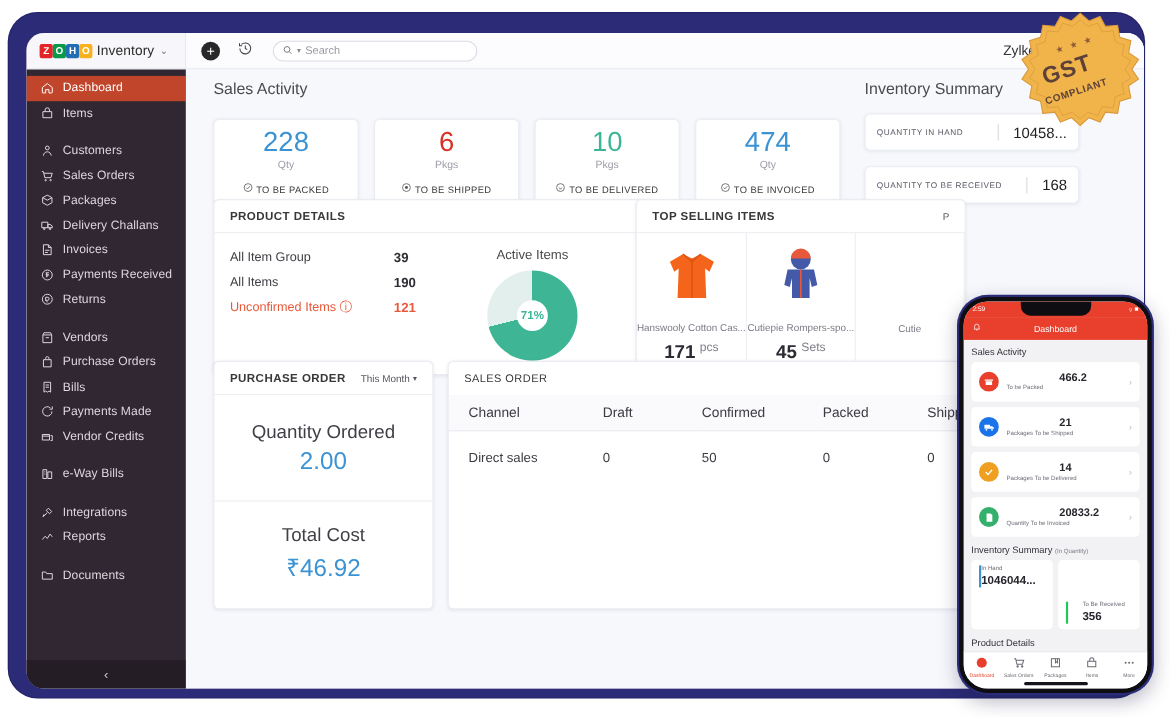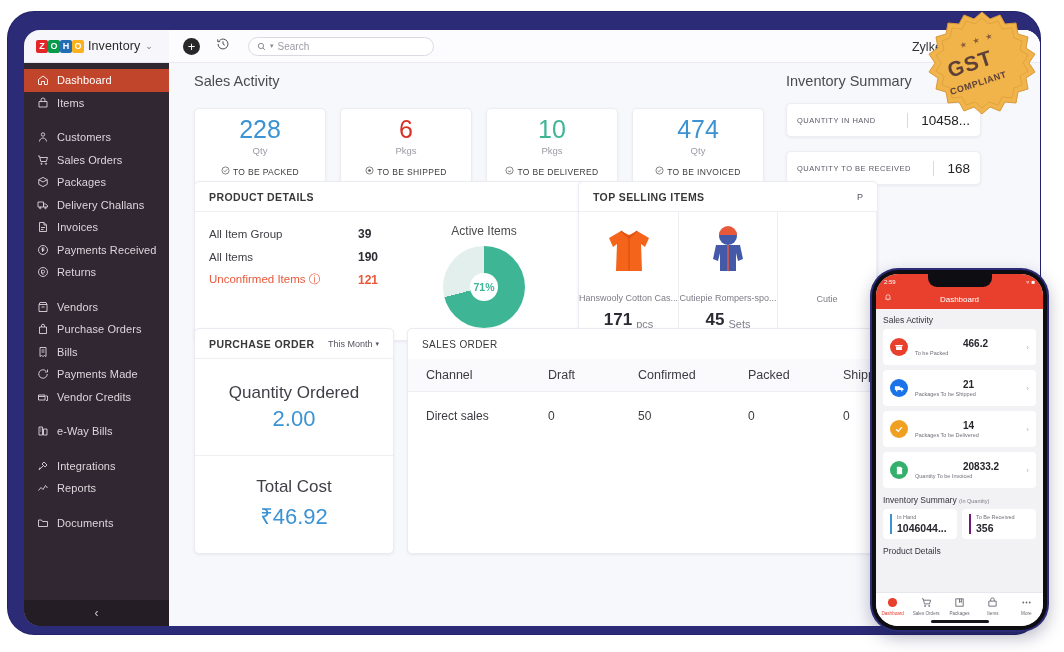--- a/index.html
+++ b/index.html
@@ -142,21 +142,21 @@
                 background: #fff; display: flex; align-items: center; justify-content: center;
                 font-size: 10.5px; color: #3eb696; font-weight: bold; }
 
   
   .tsi { left: 409px; top: 118px; width: 300px; overflow: hidden; }
   .tsi-body { display: flex; height: 118px; }
   .tsi-cell { width: 116px; border-right: 1px solid #eeeef3; display: flex; flex-direction: column;
               align-items: center; justify-content: flex-start; padding-top: 10px; }
   .tsi-img { height: 56px; display: flex; align-items: flex-end; }
   .tsi-name { font-size: 9px; color: #7c7c87; margin-top: 16px; white-space: nowrap; overflow: hidden; }
-  .tsi-qty { margin-top: 7px; display: flex; align-items: flex-end; gap: 4px; }
+  .tsi-qty { margin-top: 7px; display: flex; align-items: flex-start; gap: 4px; }
   .tsi-qty b { font-size: 17px; color: #2b2b33; }
   .tsi-qty span { font-size: 11px; color: #7f7f8a; }
 
   
   .po { left: 25px; top: 265px; width: 200px; height: 226px; }
   .po-block { height: 96px; display: flex; flex-direction: column; align-items: center; justify-content: center; }
   .po-block.b2 { border-top: 1px solid #eeeef3; }
   .po-lbl { font-size: 17px; color: #3f3f47; }
   .po-val { font-size: 22px; color: #3b93d3; margin-top: 3px; }
 
@@ -202,22 +202,22 @@
   .ph-ico { width: 18px; height: 18px; border-radius: 50%; display: flex; align-items: center;
             justify-content: center; color: #fff; flex: 0 0 18px; }
   .ph-txt { margin-left: 7px; }
   .ph-n { font-size: 10px; font-weight: bold; color: #26262c; line-height: 1.1; margin-left: 48px; }
   .ph-s { font-size: 5.5px; color: #6f6f79; margin-top: 1px; }
   .ph-ch { margin-left: auto; color: #b6b6bf; font-size: 8px; }
   .ph-inv { display: flex; gap: 5px; margin-bottom: 7px; }
   .ph-inv-c { flex: 1; background: #fff; border-radius: 4px; padding: 5px 0 5px 7px; }
   .ph-inv-l { font-size: 5.5px; color: #6f6f79; }
   .ph-inv-v { font-size: 10.5px; font-weight: bold; color: #26262c; margin-top: 2px; }
-  .ph-inv-in { border-left: 2px solid #3b93d3; padding-left: 5px; }
-  .ph-inv-rc { border-left: 2px solid #701a75; padding-left: 5px; }
+  .ph-inv-in { border-left: 2px solid #3b93d3; }
+  .ph-inv-rc { border-left: 2px solid #22c55e; padding-left: 13px; margin-top: 33px; }
   .ph-tabbar { position: absolute; left: 0; bottom: 0; width: 100%; height: 34px; background: #fff;
                border-top: 1px solid #e6e6ec; display: flex; align-items: flex-start; padding-top: 4px; }
   .ph-tab { flex: 1; display: flex; flex-direction: column; align-items: center; gap: 2px;
             font-size: 4.6px; color: #6a6a74; }
   .ph-tab.on { color: #e8402d; }
   .ph-home { position: absolute; left: 50%; transform: translateX(-50%); bottom: 3px;
              width: 58px; height: 3px; border-radius: 2px; background: #15151a; }
 
   
   .gst {

